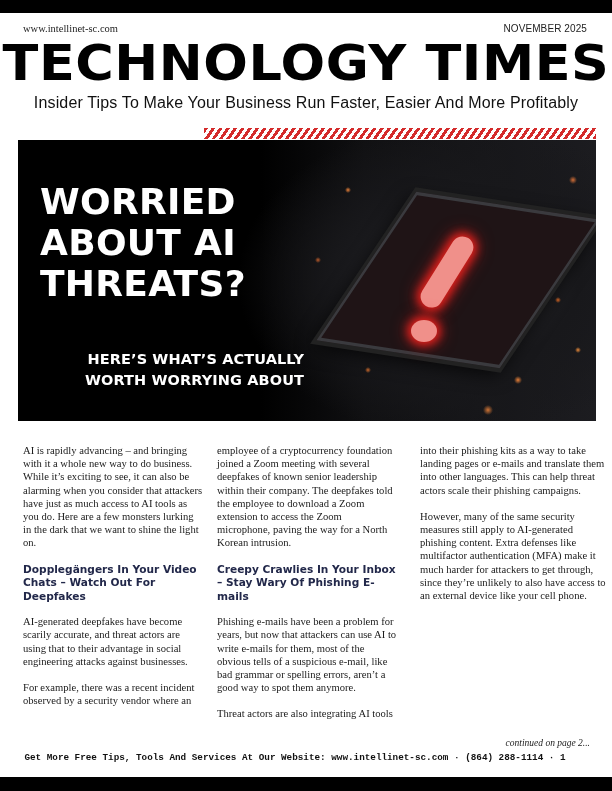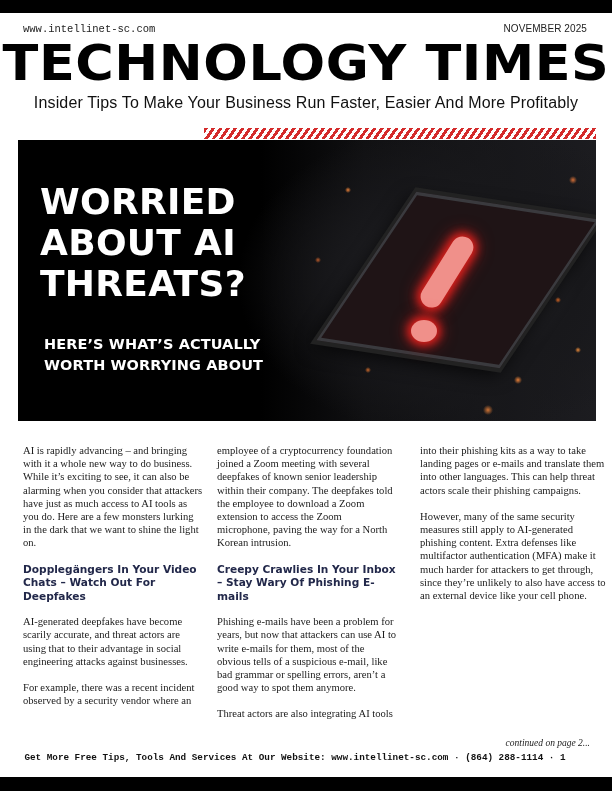--- a/index.html
+++ b/index.html
@@ -2,21 +2,21 @@
 <html><head>
   <meta charset="utf-8">
   <style>
     * { margin: 0; padding: 0; box-sizing: border-box; }
     html, body { width: 612px; height: 791px; background: #fff; overflow: hidden; }
     body { position: relative; font-family: "DejaVu Serif", serif; color: #1a1a1a; }
 
     .top-bar { position: absolute; left: 0; top: 0; width: 612px; height: 13px; background: #000; }
     .bottom-bar { position: absolute; left: 0; top: 777px; width: 612px; height: 14px; background: #000; }
 
-    .masthead-url { position: absolute; left: 23px; top: 23px; font-family: Liberation Mono, monospace; font-size: 10.5px; color: #222; }
+    .masthead-url { position: absolute; left: 23px; top: 23px; font-family: Liberation Serif, serif; font-size: 10.5px; color: #222; }
     .masthead-date { position: absolute; right: 25px; top: 23px; font-family: Liberation Sans, sans-serif; font-size: 10px; color: #222; letter-spacing: 0.1px; }
 
     .masthead-title { position: absolute; left: 0; top: 37px; width: 612px; text-align: center;
       font-family: "DejaVu Sans", sans-serif; font-weight: bold; font-size: 50px; line-height: 52px;
       letter-spacing: 0.5px; color: #000; transform: scaleX(1.05); transform-origin: center; }
     .masthead-tagline { position: absolute; left: 0; top: 94px; width: 612px; text-align: center;
       font-family: "Liberation Sans", sans-serif; font-size: 16px; color: #111; letter-spacing: 0.15px; }
 
     .stripe { position: absolute; left: 204px; top: 128px; width: 392px; height: 11px;
       background: repeating-linear-gradient(-55deg, #d42b2b 0 3px, #ffffff 3px 6px); }
@@ -42,23 +42,23 @@
       box-shadow: 0 0 0 4px #222, 0 6px 18px rgba(0,0,0,0.8); }
     .hero-excl-bar { position: absolute; left: 418px; top: 92px; width: 22px; height: 80px; border-radius: 11px;
       background: #f0908a; box-shadow: 0 0 8px 3px #e0201c, 0 0 16px 4px rgba(220,30,30,0.6);
       transform: rotate(32deg); }
     .hero-excl-dot { position: absolute; left: 393px; top: 180px; width: 26px; height: 22px; border-radius: 50%;
       background: #f0908a; box-shadow: 0 0 8px 3px #e0201c, 0 0 16px 4px rgba(220,30,30,0.6); }
 
     .hero-headline { position: absolute; left: 22px; top: 41px; width: 280px;
       font-family: "DejaVu Sans", sans-serif; font-weight: bold; font-size: 36px; line-height: 41px;
       color: #fff; letter-spacing: 0.3px; }
-    .hero-sub { position: absolute; left: 26px; top: 194px; width: 260px;
+    .hero-sub { position: absolute; left: 26px; top: 209px; width: 260px;
       font-family: "DejaVu Sans", sans-serif; font-weight: bold; font-size: 14.5px; line-height: 21px;
-      color: #fff; letter-spacing: 0.1px; }
+      color: #fff; letter-spacing: 0.1px; text-align: right; }
 
     .col { position: absolute; top: 444px; font-family: "Liberation Serif", serif; font-size: 10.6px;
       line-height: 13.2px; color: #1a1a1a; }
     .col1 { left: 23px; width: 180px; }
     .col2 { left: 217px; width: 180px; }
     .col3 { left: 420px; width: 188px; }
     .col p { margin-bottom: 13px; }
     .col h3 { font-family: "DejaVu Sans", sans-serif; font-weight: bold; font-size: 10.6px; line-height: 13.5px;
       color: #22284a; margin-bottom: 12px; margin-top: 8px; }
     .continued { position: absolute; left: 412px; top: 738px; width: 178px; text-align: right;

